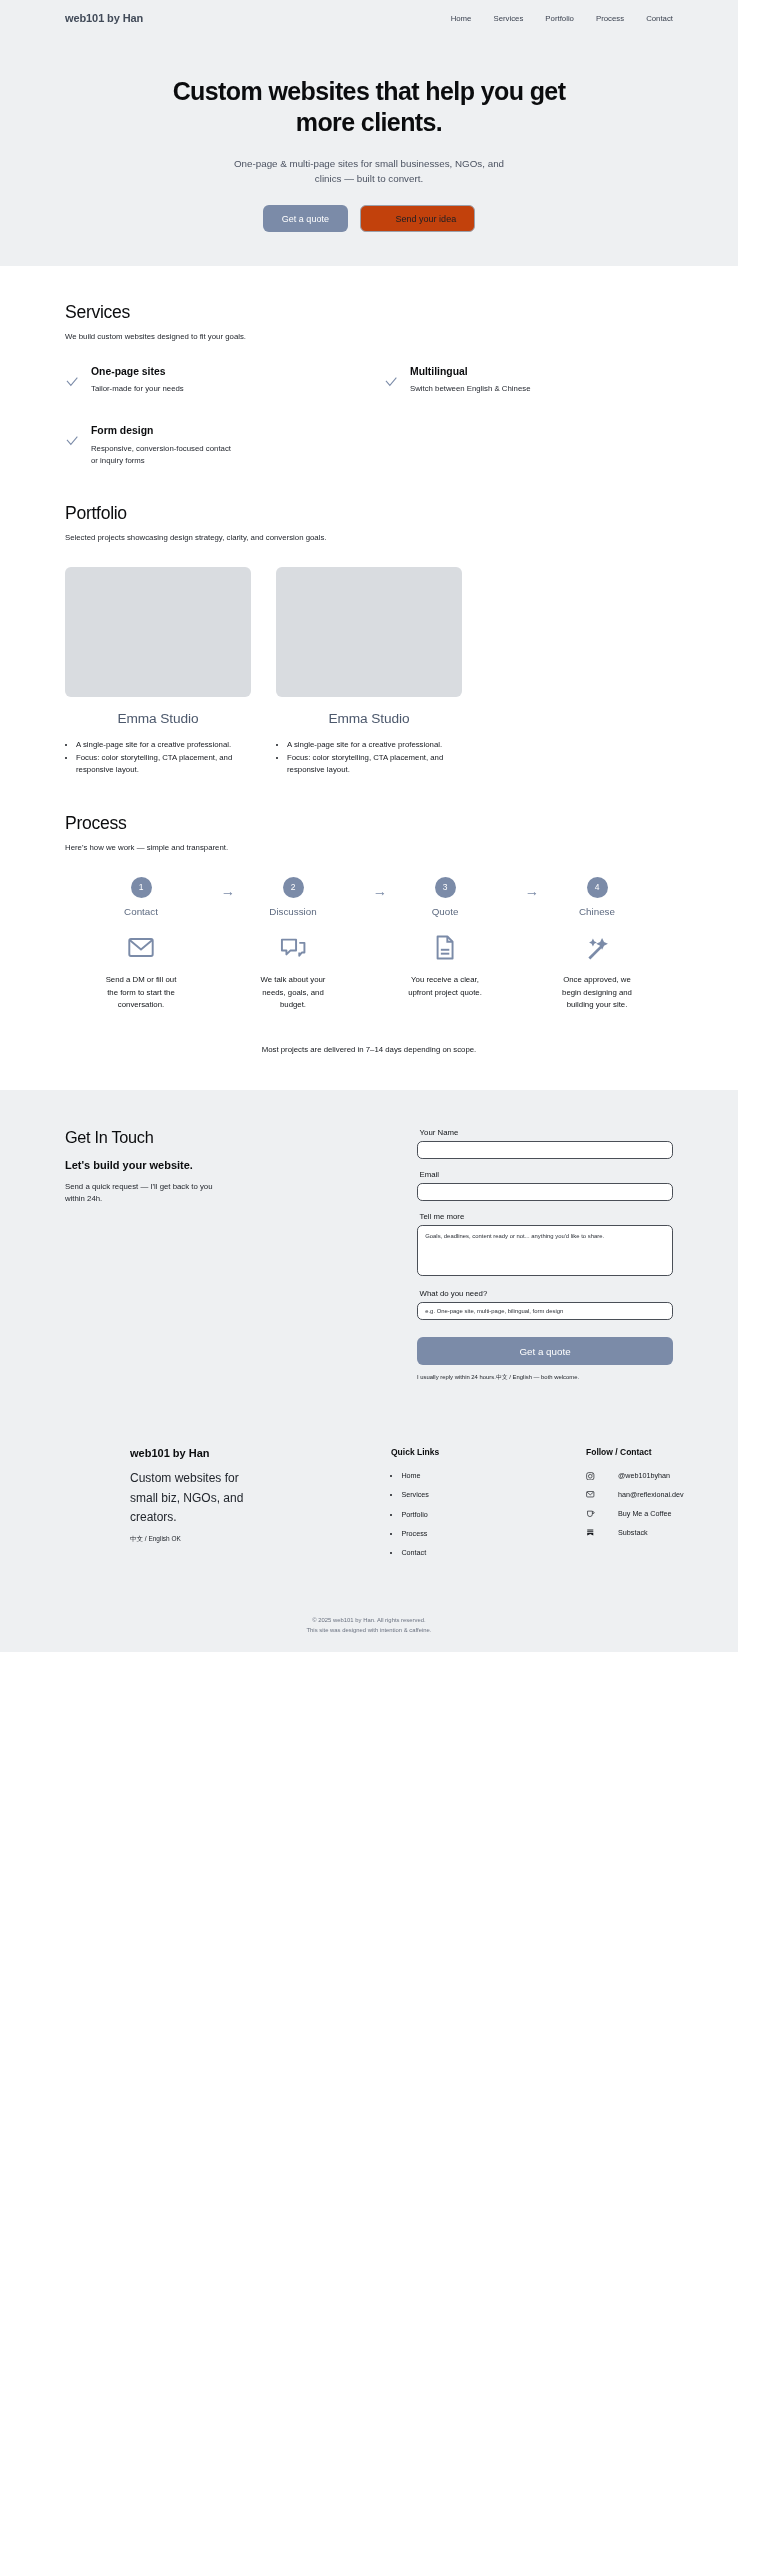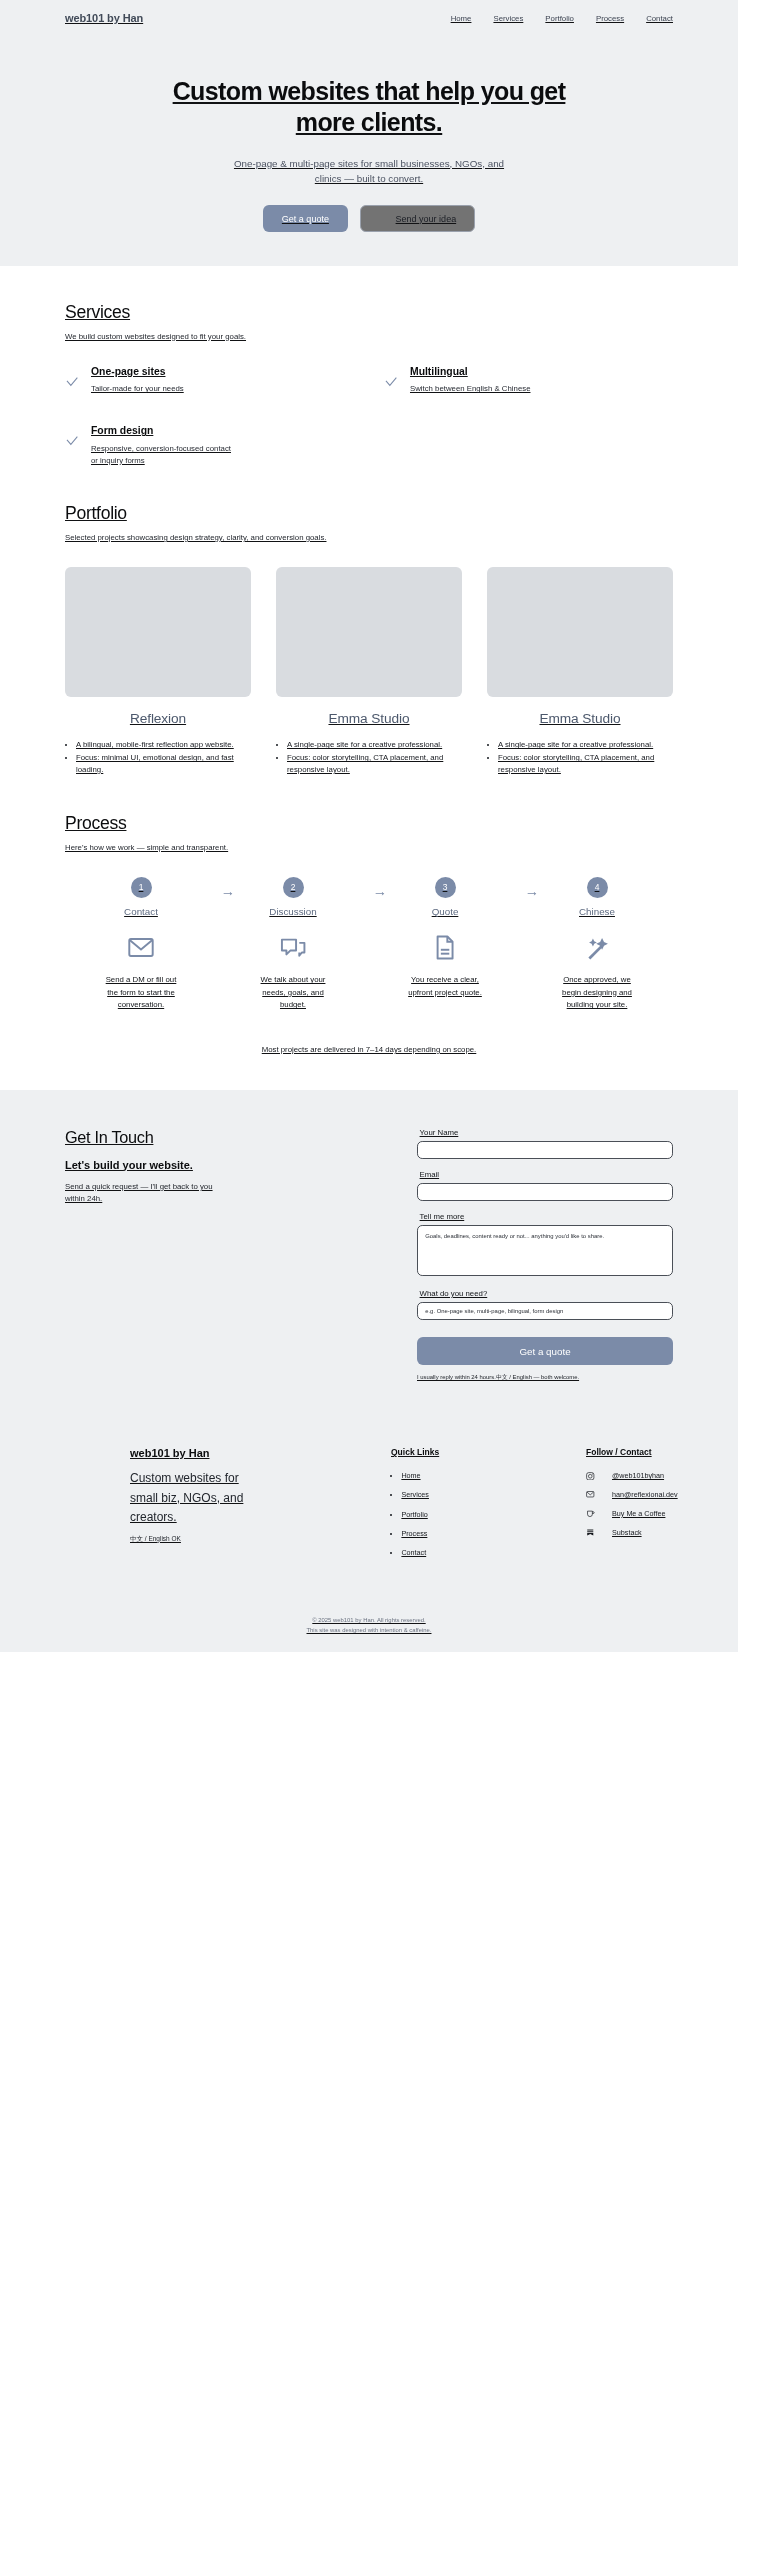--- a/index.html
+++ b/index.html
@@ -3,21 +3,21 @@
 <meta charset="utf-8">
 <style>
   * { box-sizing: border-box; margin: 0; padding: 0; }
   html, body { width: 782px; }
   body {
     font-family: "Liberation Sans", sans-serif;
     background: #ffffff;
     color: #111214;
     -webkit-font-smoothing: antialiased;
   }
-  .page { width: 738px; text-decoration: underline; }
+  .page { width: 738px; }
 
   
   .band-top { background: #eef0f2; padding: 0 0 34px 0; }
   .nav {
     height: 36px;
     display: flex;
     align-items: center;
     justify-content: space-between;
     padding: 0 65px;
   }
@@ -58,21 +58,21 @@
   }
   .btn {
     font-family: "Liberation Sans", sans-serif;
     font-size: 9px;
     border-radius: 5.9px;
     padding: 7.2px 18px;
     cursor: pointer;
     border: 0.7px solid transparent;
   }
   .btn-primary { background: #7b8ba8; color: #ffffff; }
-  .btn-outline { background: #737373; color: #1b1e25; border: 0.7px solid #9aa1ad; padding-left: 35px; }
+  .btn-outline { background: #c2410c; color: #1b1e25; border: 0.7px solid #9aa1ad; padding-left: 35px; }
 
   
   .section { padding: 36px 65px 0 65px; }
   .section h2 {
     font-size: 17.6px;
     font-weight: normal;
     letter-spacing: -0.3px;
     color: #0b0c0e;
   }
   .section .lede {
@@ -208,21 +208,21 @@
   .footer { background: #eef0f2; padding: 65px 65px 0 65px; }
   .footer-grid { display: grid; grid-template-columns: 261px 195px 1fr; }
   .footer-brand { font-size: 11px; font-weight: bold; color: #0b0c0e; }
   .footer-tag { margin-top: 10.4px; font-size: 12px; line-height: 1.6; color: #22262d; max-width: 124px; }
   .footer-lang { margin-top: 7.8px; font-size: 6.5px; color: #22262d; }
   .footer-h { font-size: 8.5px; font-weight: bold; color: #0b0c0e; }
   .footer-list { margin: 14.3px 0 0 0; padding-left: 10.4px; }
   .footer-list li { font-size: 7.2px; line-height: 1.4; margin-bottom: 9px; color: #14171c; }
   .footer-list li a { color: #14171c; text-decoration: none; }
   .contact-rows { margin-top: 14.3px; }
-  .contact-row { display: flex; align-items: center; gap: 17px; margin-bottom: 9.8px; }
+  .contact-row { display: flex; align-items: center; gap: 23px; margin-bottom: 9.8px; }
   .contact-row .ico { width: 9px; height: 9px; display: flex; align-items: center; justify-content: center; }
   .contact-row span.txt { font-size: 7.2px; color: #14171c; }
   .copyright {
     margin-top: 48px;
     padding-bottom: 17px;
     text-align: center;
     font-size: 5.9px;
     line-height: 1.7;
     color: #6b7280;
   }
@@ -297,28 +297,20 @@
         </div>
       </div>
     </div>
   </div>
 
   <div class="section">
     <h2>Portfolio</h2>
     <div class="lede">Selected projects showcasing design strategy, clarity, and conversion goals.</div>
 
     <div class="port-grid">
-      <div>
-        <div class="port-thumb"></div>
-        <div class="port-name">Reflexion</div>
-        <ul class="port-bullets">
-          <li>A bilingual, mobile-first reflection app website.</li>
-          <li>Focus: minimal UI, emotional design, and fast loading.</li>
-        </ul>
-      </div>
 
       <div>
         <div class="port-thumb"></div>
         <div class="port-name">Emma Studio</div>
         <ul class="port-bullets">
           <li>A single-page site for a creative professional.</li>
           <li>Focus: color storytelling, CTA placement, and responsive layout.</li>
         </ul>
       </div>
 

